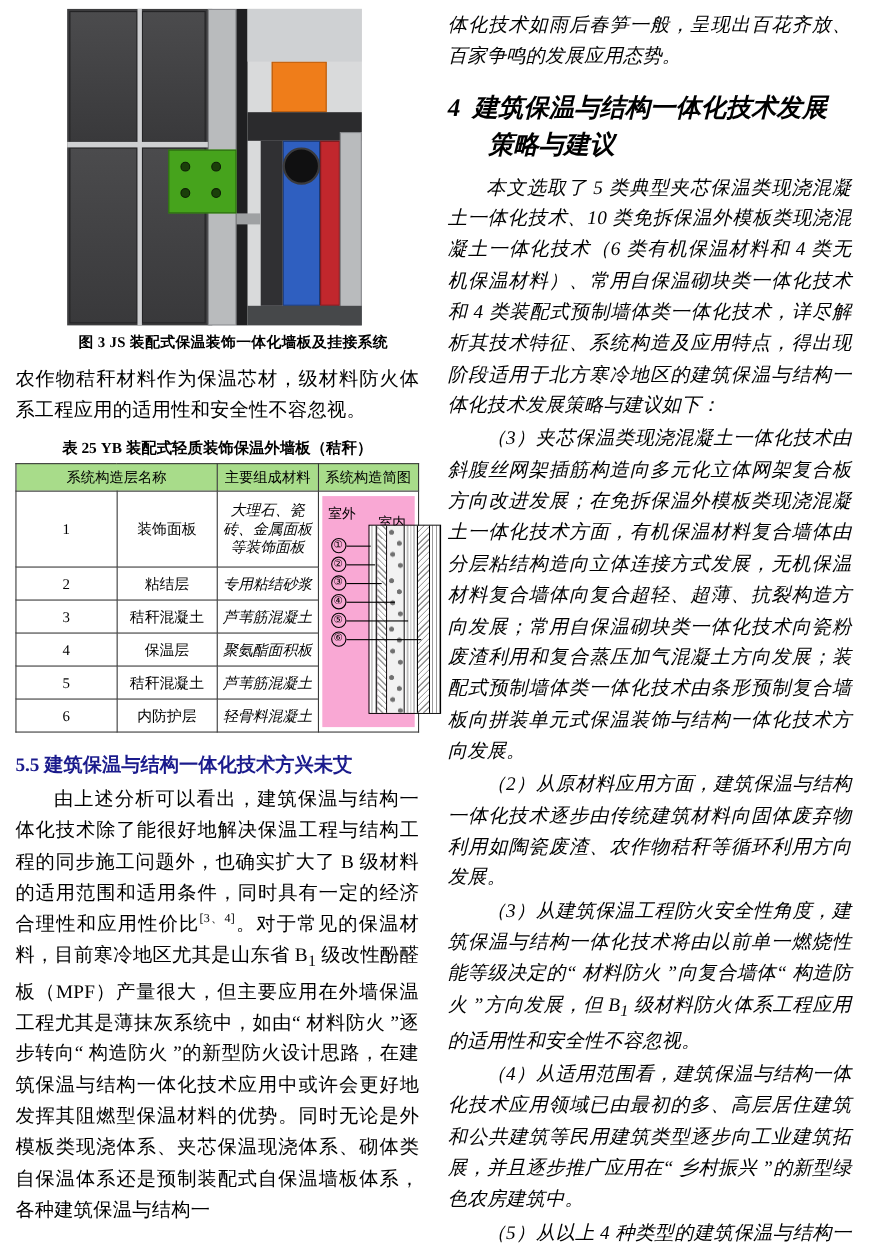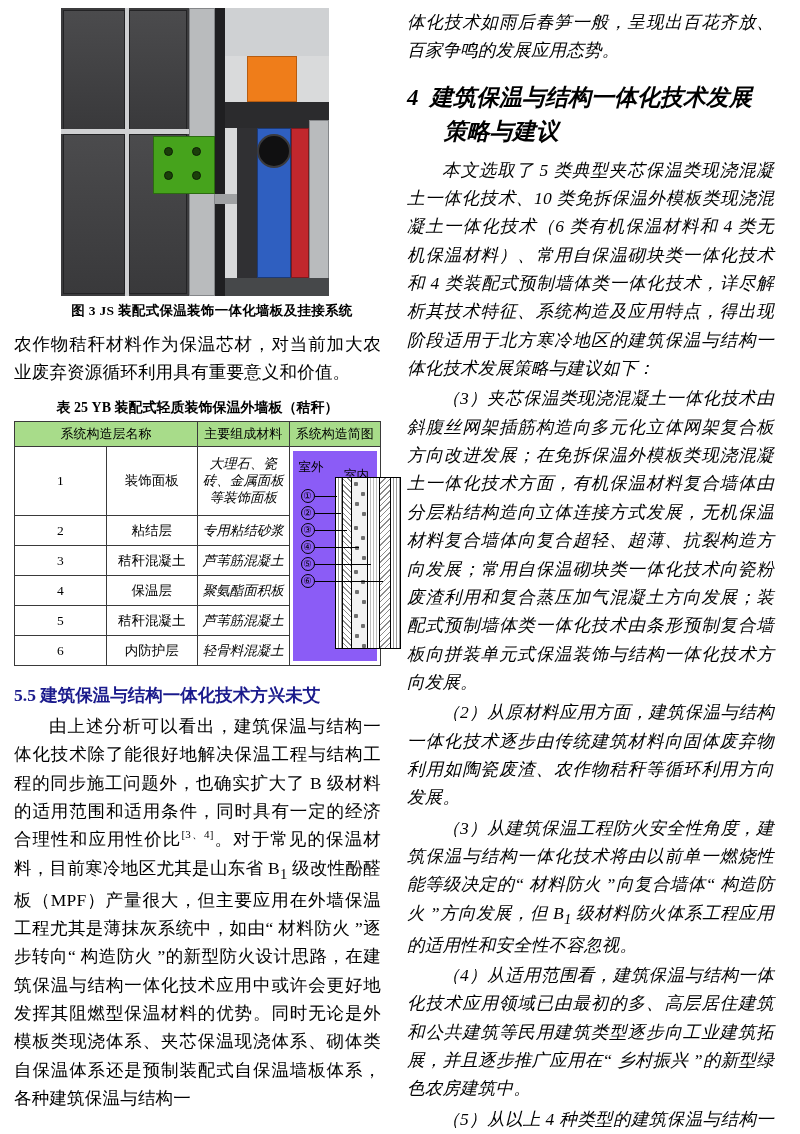--- a/index.html
+++ b/index.html
@@ -158,21 +158,21 @@
   td.idx { width: 26px; }
   td.c2 { width: 86px; }
   td.c3 { width: 96px; font-style: italic; }
   td.diagram { width: 150px; padding: 0; position: relative; }
 
   
   .wall {
     position: relative;
     width: 100%;
     height: 210px;
-    background: #8b5cf6;
+    background: #f9a8d4;
   }
   .wall .label-out {
     position: absolute; left: 6px; top: 8px; font-size: 12.5px;
   }
   .wall .label-in {
     position: absolute; right: 8px; top: 16px; font-size: 12.5px;
   }
   .wall .stack {
     position: absolute; left: 42px; top: 26px; width: 66px; height: 172px;
     border: 1px solid #000;
@@ -240,21 +240,21 @@
         <div class="fig-red" style="left:230px;top:120px;width:18px;height:150px;"></div>
         <div class="fig-dark" style="left:176px;top:120px;width:20px;height:150px;background:#303033;"></div>
         <div class="fig-gray-rail" style="left:248px;top:112px;width:20px;height:176px;"></div>
         <div class="fig-black-circle" style="left:196px;top:126px;width:34px;height:34px;"></div>
         <div class="fig-dark" style="left:164px;top:270px;width:104px;height:18px;background:#46484a;"></div>
         <div class="fig-light" style="left:154px;top:186px;width:22px;height:10px;background:#9fa1a3;"></div>
       </div>
       <div class="fig-caption">图 3   JS 装配式保温装饰一体化墙板及挂接系统</div>
     </div>
 
-    <p class="body">农作物秸秆材料作为保温芯材，对当前加大农业废弃资源循环利用具有重要意义和价值。</p>
+    <p class="body">农作物秸秆材料作为保温芯材，级材料防火体系工程应用的适用性和安全性不容忽视。</p>
 
     <div class="table-title">表 25   YB 装配式轻质装饰保温外墙板（秸秆）</div>
 
     <table class="tbl">
       <tbody>
           <tr>
         <th colspan="2">系统构造层名称</th>
         <th>主要组成材料</th>
         <th>系统构造简图</th>
       </tr>

